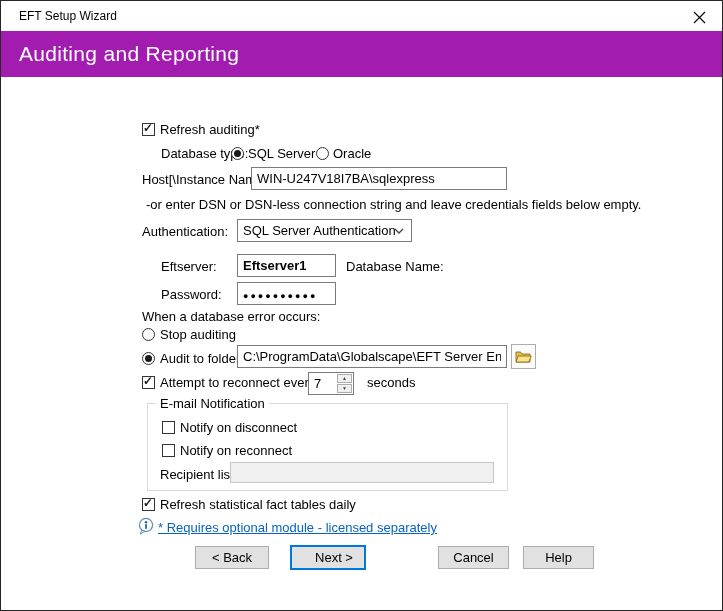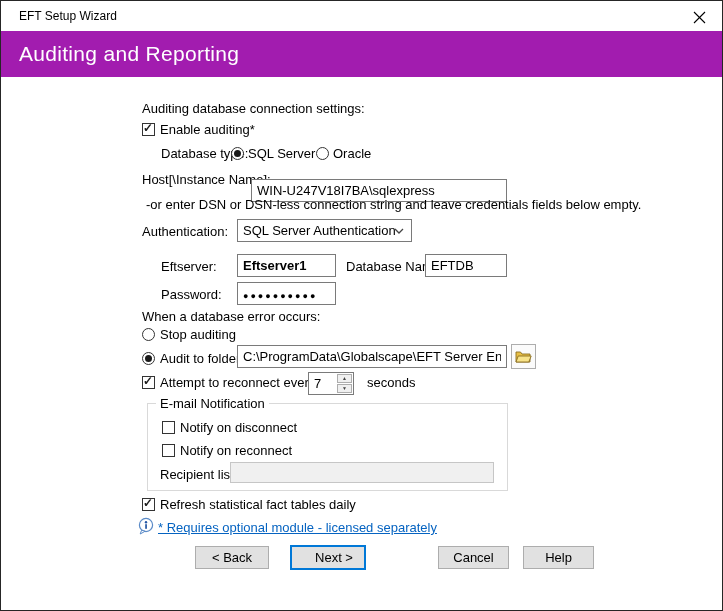--- a/index.html
+++ b/index.html
@@ -59,50 +59,48 @@
         <line x1="1" y1="1" x2="12" y2="12" stroke="#000" stroke-width="1.1"></line>
         <line x1="12" y1="1" x2="1" y2="12" stroke="#000" stroke-width="1.1"></line>
       </svg>
     </div>
   </div>
 
   <div class="header" style="background: #a21caf;">
     <span>Auditing and Reporting</span>
   </div>
 
-  <span class="lbl" style="left:141px;top:100px">Auditing database connection settings:</span>
 
   <div class="checkbox checked" style="left:141px;top:122px">
     <span class="check-glyph">✓</span>
   </div>
-  <span class="lbl" style="left:159px;top:121px">Enable auditing*</span>
+  <span class="lbl" style="left:159px;top:121px">Refresh auditing*</span>
 
   <span class="lbl" style="left:160px;top:145px">Database type:</span>
   <div class="radio selected" style="left:230px;top:146px"></div>
   <span class="lbl" style="left:247px;top:145px">SQL Server</span>
   <div class="radio" style="left:315px;top:146px"></div>
   <span class="lbl" style="left:332px;top:145px">Oracle</span>
 
   <span class="lbl" style="left:141px;top:171px">Host[\Instance Name]:</span>
-  <input class="txt" style="left: 250px; top: 166px; width: 256px; margin-top: 12px;" type="text" value="WIN-U247V18I7BA\sqlexpress">
+  <input class="txt" style="left: 250px; top: 166px; width: 256px;" type="text" value="WIN-U247V18I7BA\sqlexpress">
 
   <span class="lbl" style="left:145px;top:196px">-or enter DSN or DSN-less connection string and leave credentials fields below empty.</span>
 
   <span class="lbl" style="left:141px;top:223px">Authentication:</span>
   <div class="combo" style="left:236px;top:218px;width:175px;height:23px">
     <span class="combo-text">SQL Server Authentication</span>
     <svg class="chev" width="10" height="6" viewBox="0 0 10 6">
       <polyline points="1,1 5,5 9,1" fill="none" stroke="#444" stroke-width="1.3"></polyline>
     </svg>
   </div>
 
   <span class="lbl" style="left:160px;top:258px">Eftserver:</span>
   <input class="txt" style="left: 236px; top: 253px; width: 99px; font-weight: bold;" type="text" value="Eftserver1">
   <span class="lbl" style="left:345px;top:258px">Database Name:</span>
-  <input class="txt" style="left: 424px; top: 253px; width: 82px;" type="text" value="EFTDB">
 
   <span class="lbl" style="left:160px;top:286px">Password:</span>
   <input class="txt pwd" style="left: 236px; top: 281px; width: 99px;" type="text" value="●●●●●●●●●●">
 
   <span class="lbl" style="left:141px;top:308px">When a database error occurs:</span>
 
   <div class="radio" style="left:141px;top:327px"></div>
   <span class="lbl" style="left:159px;top:326px">Stop auditing</span>
 
   <div class="radio selected" style="left:141px;top:351px"></div>

